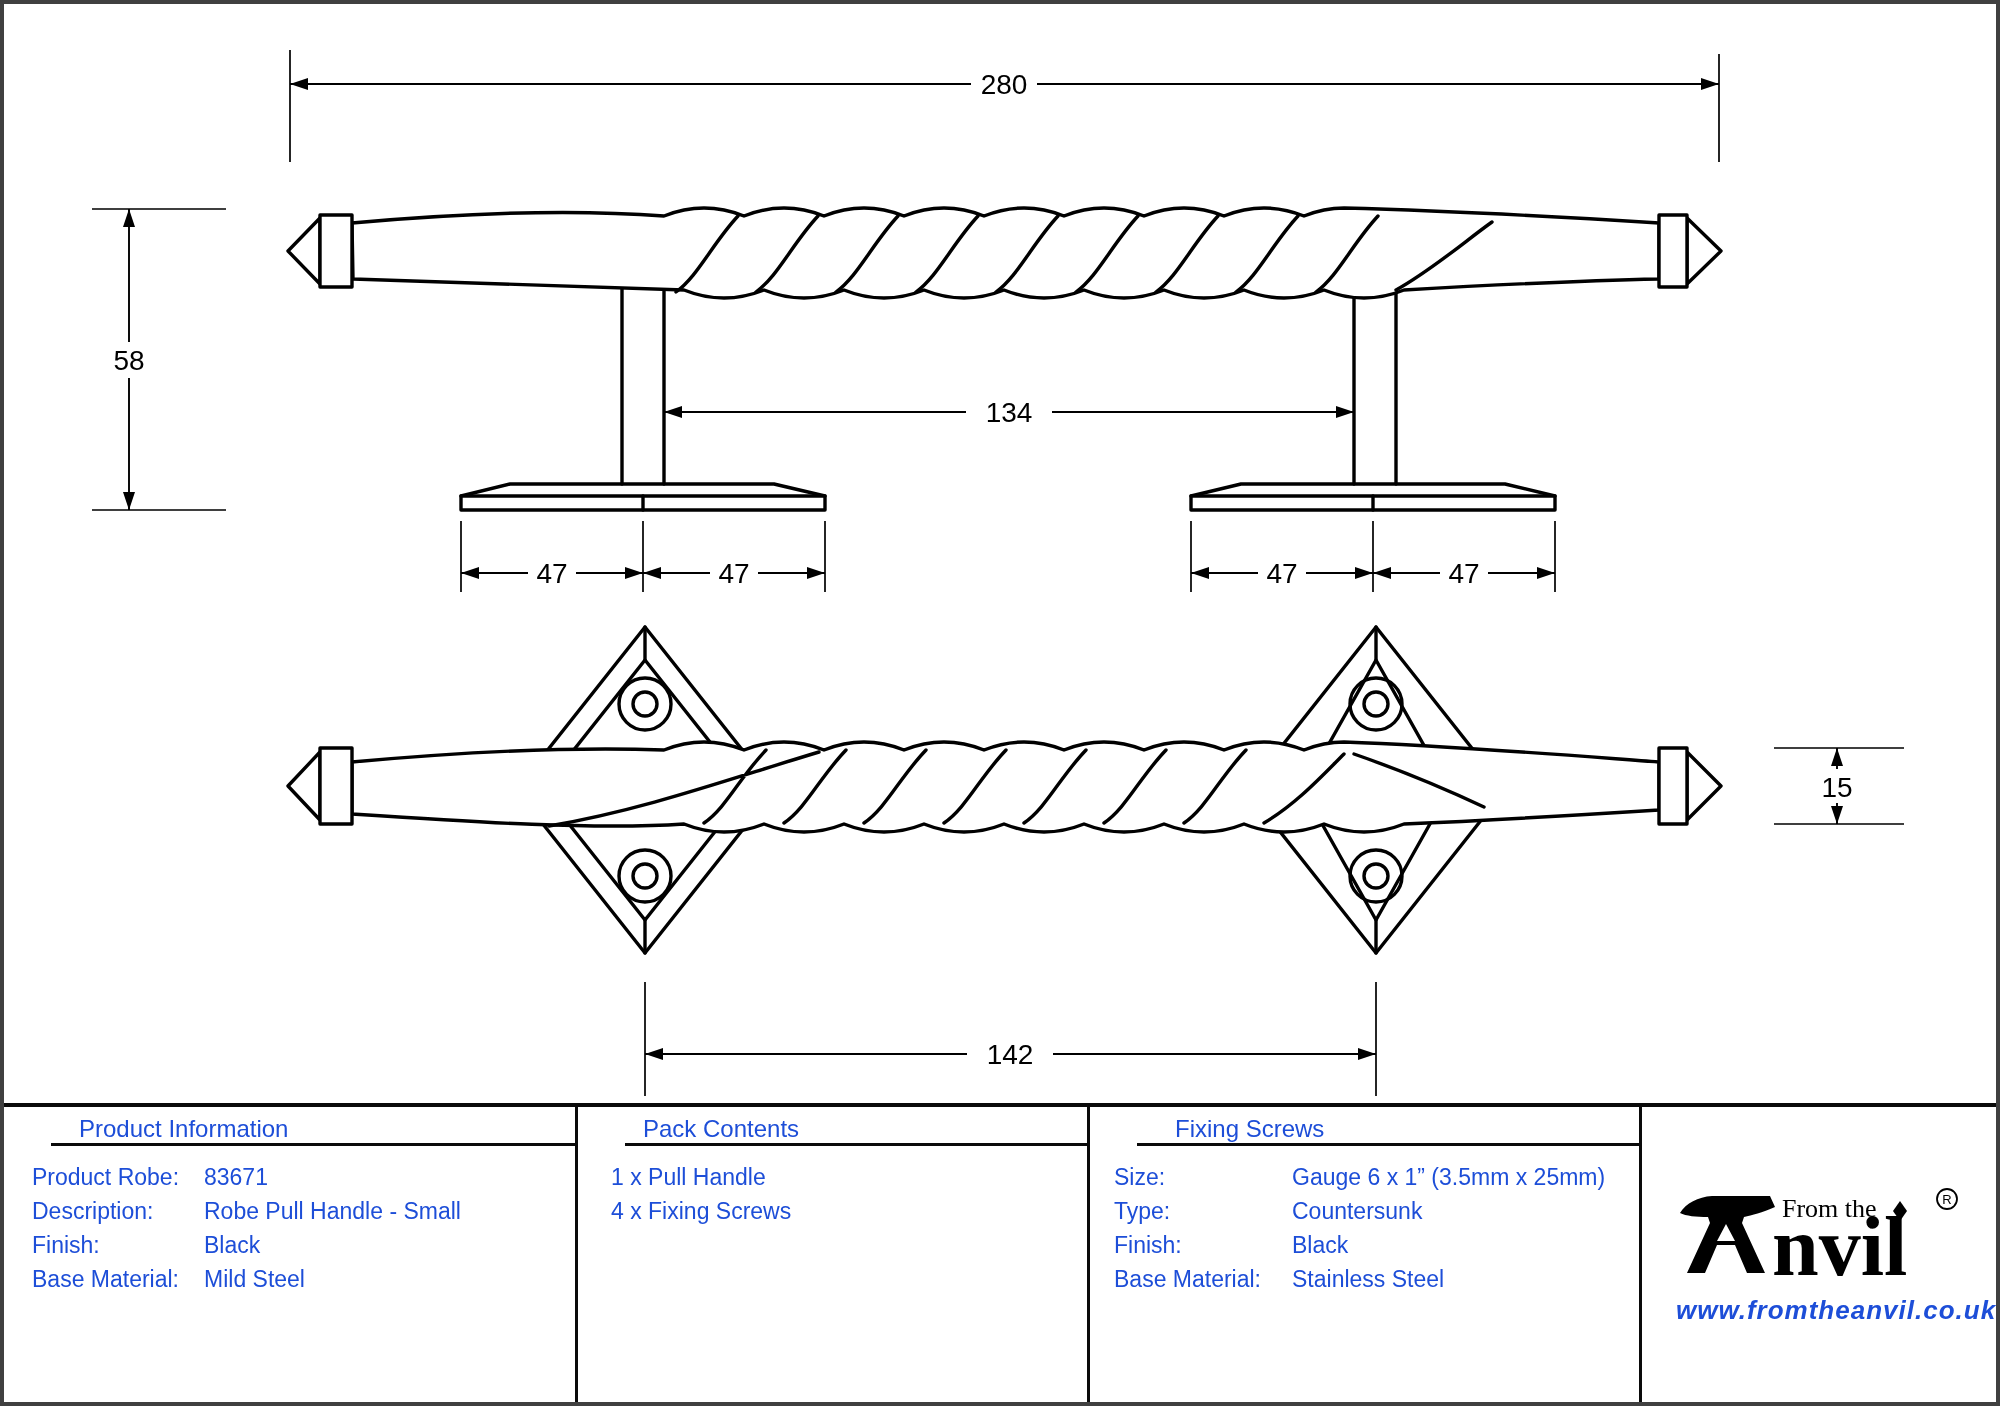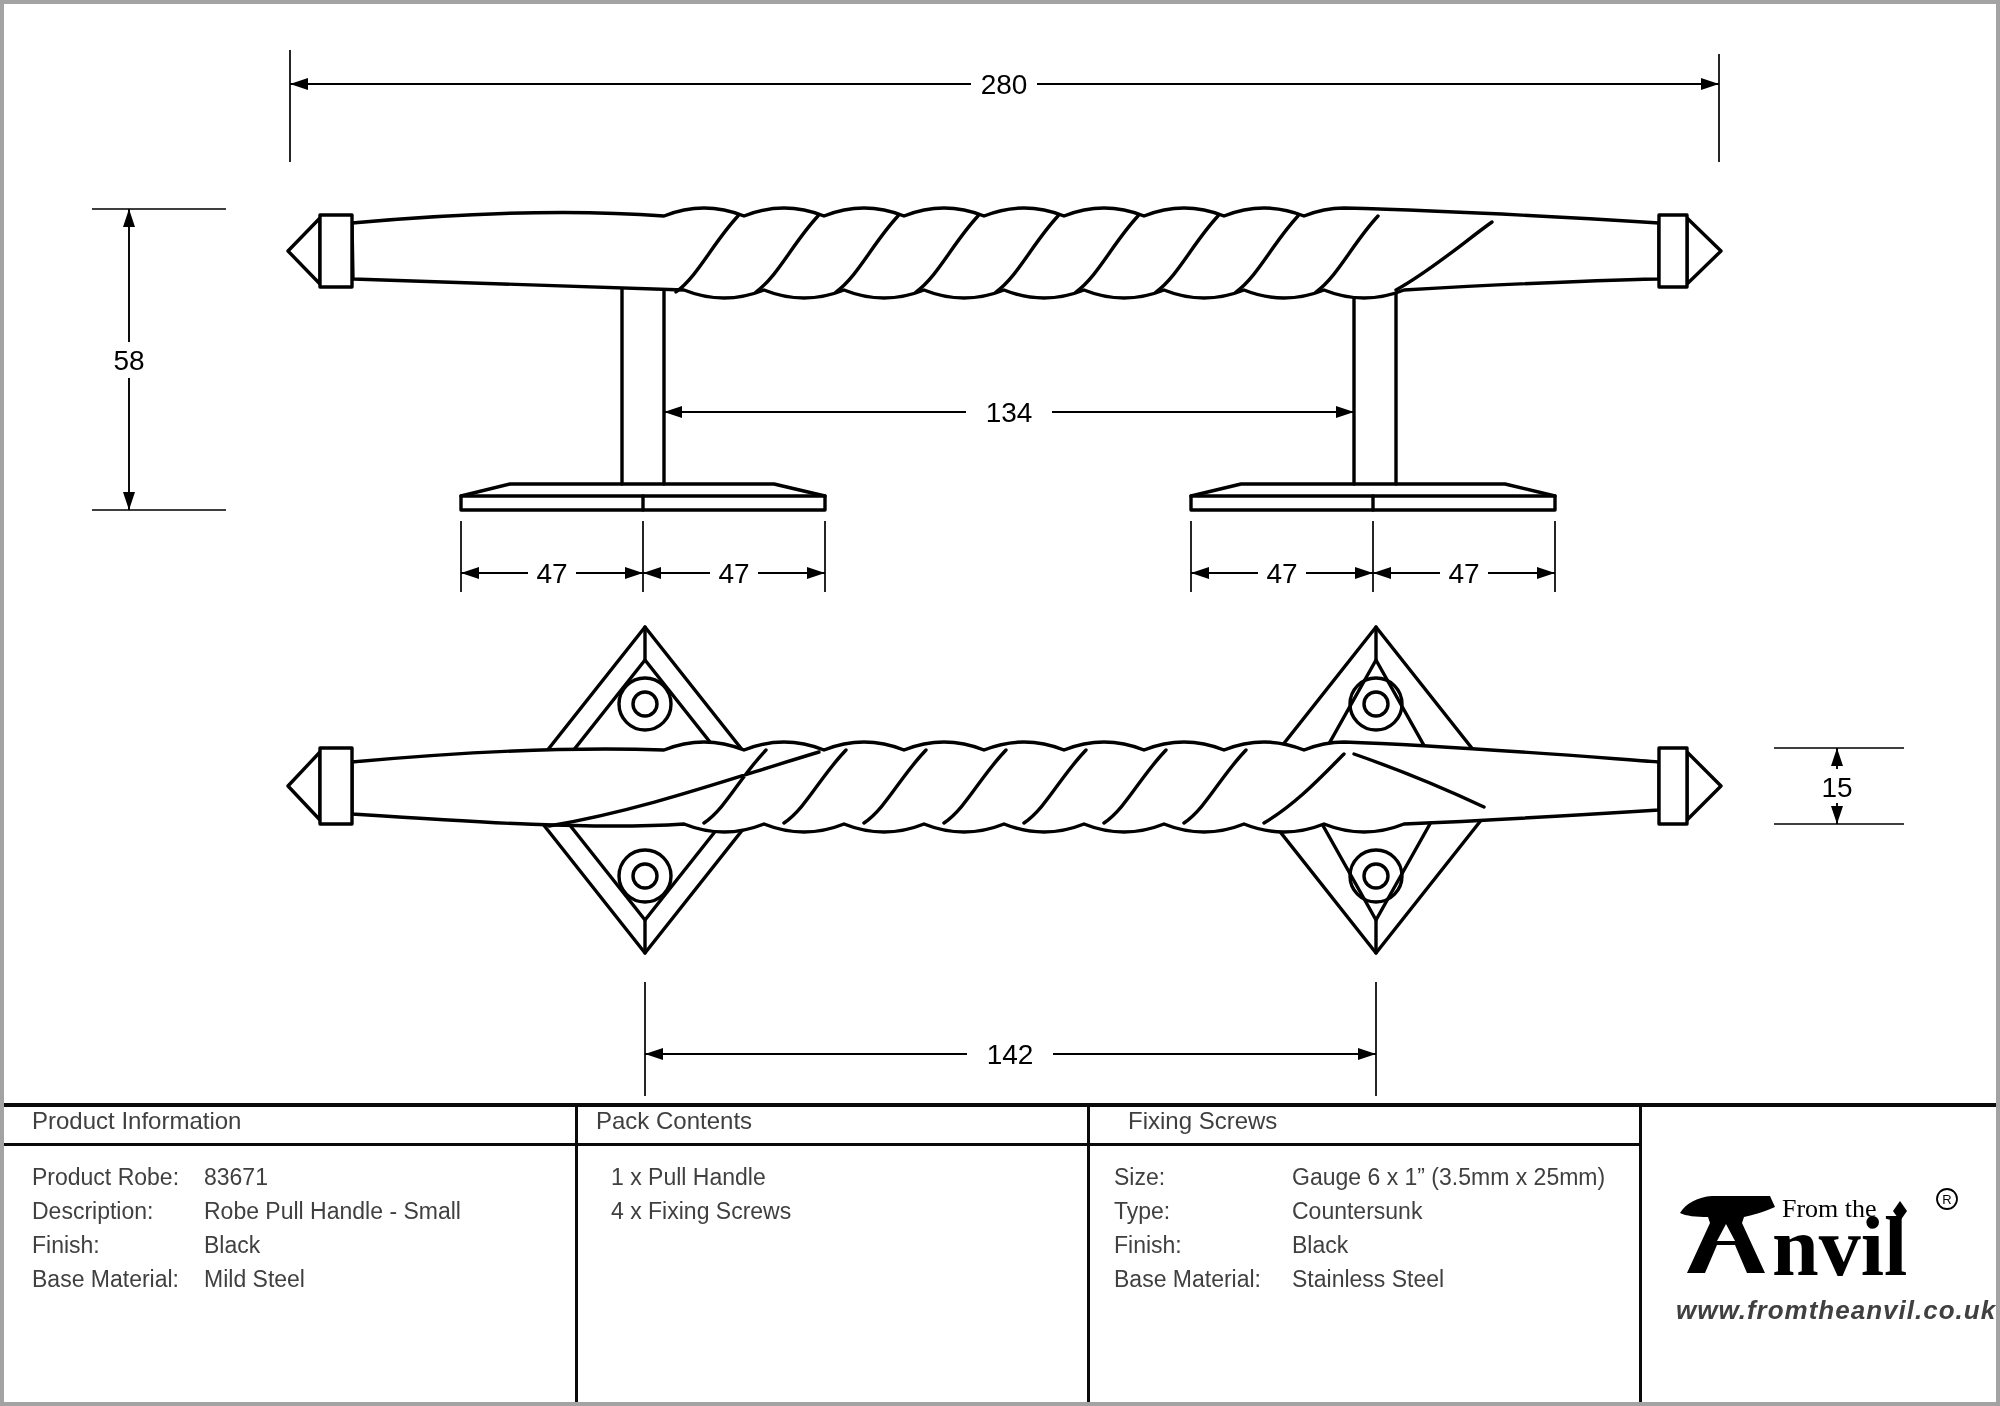--- a/index.html
+++ b/index.html
@@ -1,37 +1,37 @@
 <!DOCTYPE html>
 <html><head>
 <meta charset="utf-8">
 <style>
   html,body{margin:0;padding:0;background:#e8e8e8;}
   .sheet{
     position:relative;width:2000px;height:1406px;background:#fff;
-    border:4px solid #a3a3a3;box-sizing:border-box;overflow:hidden;
-    font-family:"Liberation Sans",sans-serif;color:#404040;
+    border:4px solid #404040;box-sizing:border-box;overflow:hidden;
+    font-family:"Liberation Sans",sans-serif;color:#1d4ed8;
   }
   svg{display:block;}
   .drawing{position:absolute;left:0;top:0;}
   .outline{fill:#fff;stroke:#000;stroke-width:3.4;stroke-linejoin:round;}
   .line{fill:none;stroke:#000;stroke-width:3.4;stroke-linejoin:round;stroke-linecap:round;}
   .thin{fill:none;stroke:#000;stroke-width:1.7;}
   .dim{fill:none;stroke:#000;stroke-width:1.9;}
   .arrow{fill:#000;stroke:none;}
   .dimtext{font-family:"Liberation Sans",sans-serif;font-size:28px;fill:#000;text-anchor:middle;}
   .mask{fill:#fff;stroke:none;}
   
   .table-area{position:absolute;left:0;right:0;top:1099px;bottom:0;border-top:4px solid #0a0a0a;display:flex;flex-direction:column;background:#fff;}
   .note-row{height:56px;border-bottom:3px solid #0a0a0a;display:flex;align-items:center;padding:0 28px;font-size:24px;}
   .grid{flex:1;display:grid;grid-template-columns:574px 512px 552px 1fr;grid-template-rows:39px 1fr;}
   .cell{box-sizing:border-box;}
   .br{border-right:3px solid #0a0a0a;}
   .bb{border-bottom:3px solid #0a0a0a;}
-  .hcell{display:flex;align-items:flex-start;font-size:24px;}
+  .hcell{display:flex;align-items:flex-end;font-size:24px;margin-left:47px;}
   .h1{padding-left:28px;}
   .h2{padding-left:18px;}
   .h3{padding-left:38px;}
   .body-col{padding-top:14px;font-size:23px;}
   .b1{padding-left:28px;}
   .b2{padding-left:33px;}
   .b3{padding-left:24px;}
   .kv{display:flex;height:34px;align-items:center;}
   .k1{width:172px;flex:none;}
   .k3{width:178px;flex:none;}

